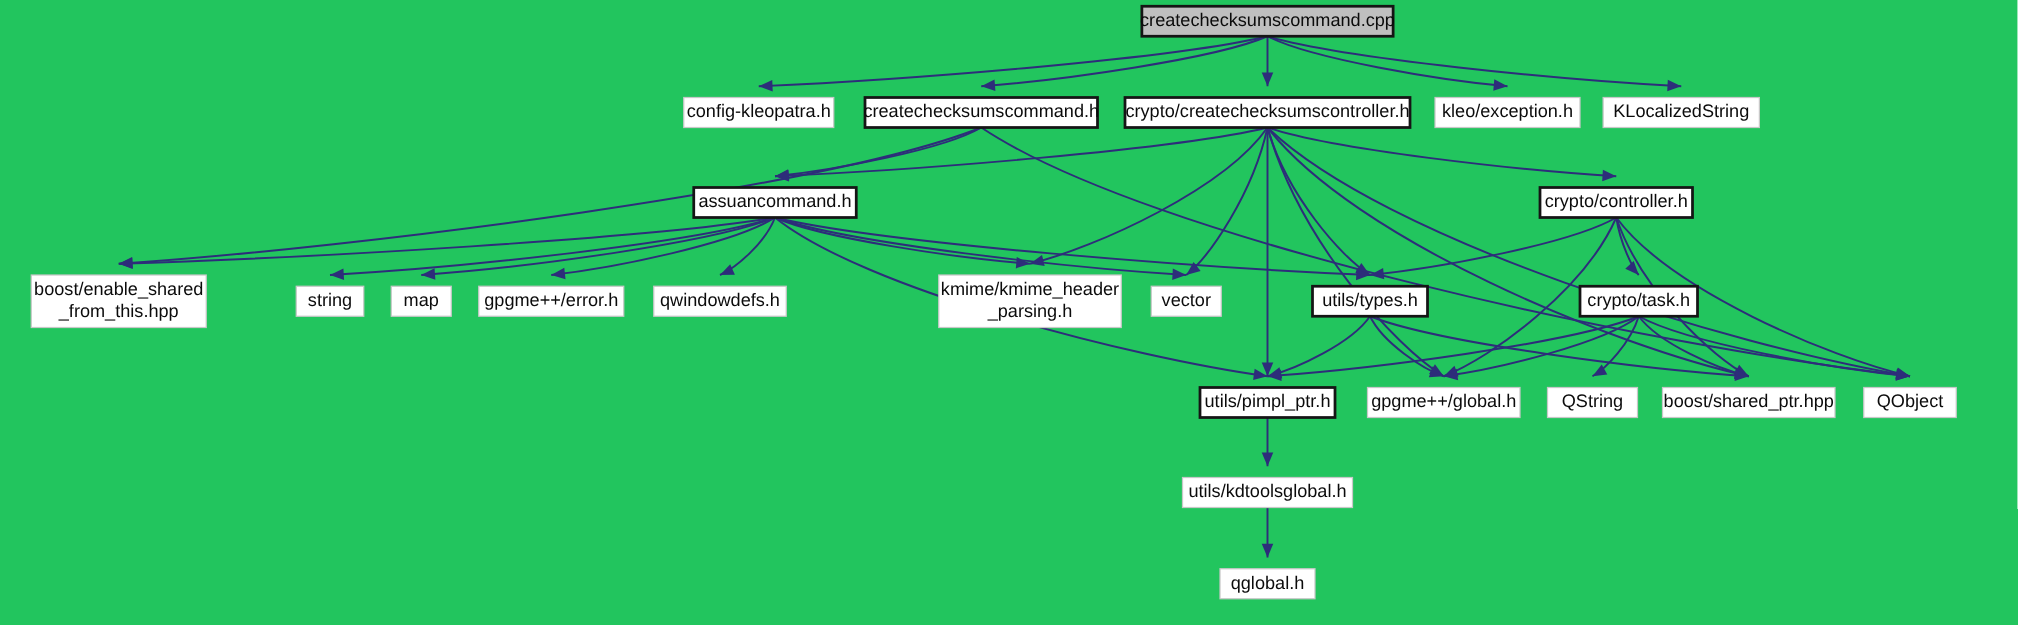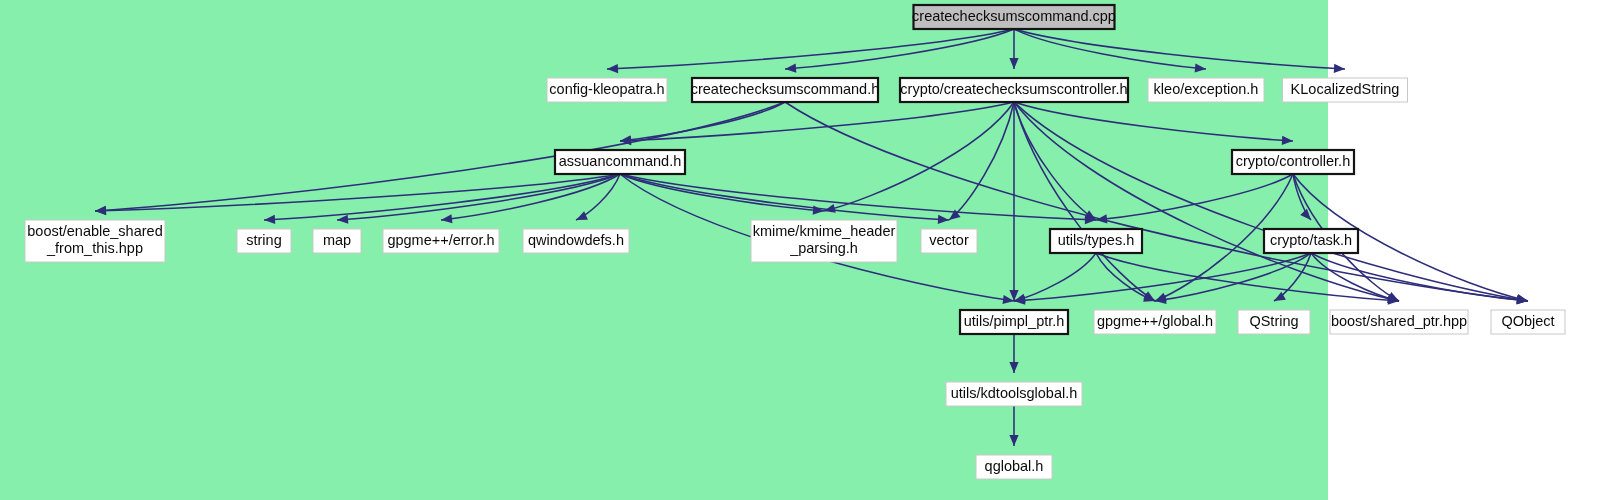--- a/index.html
+++ b/index.html
@@ -8,23 +8,23 @@
     background: #ffffff;
   }
   body {
     width: 1614px;
     height: 500px;
     font-family: "Liberation Sans", sans-serif;
     overflow: hidden;
   }
   #graph-root {
     position: relative;
-    width: 1328px;
+    width: 1614px;
     height: 500px;
-    background: #86efac;
+    background: #22c55e;
   }
   svg#dep-graph {
     display: block;
     width: 1614px;
     height: 500px;
   }
   .node-box {
     fill: #ffffff;
     stroke: #c8c8c8;
     stroke-width: 1;

